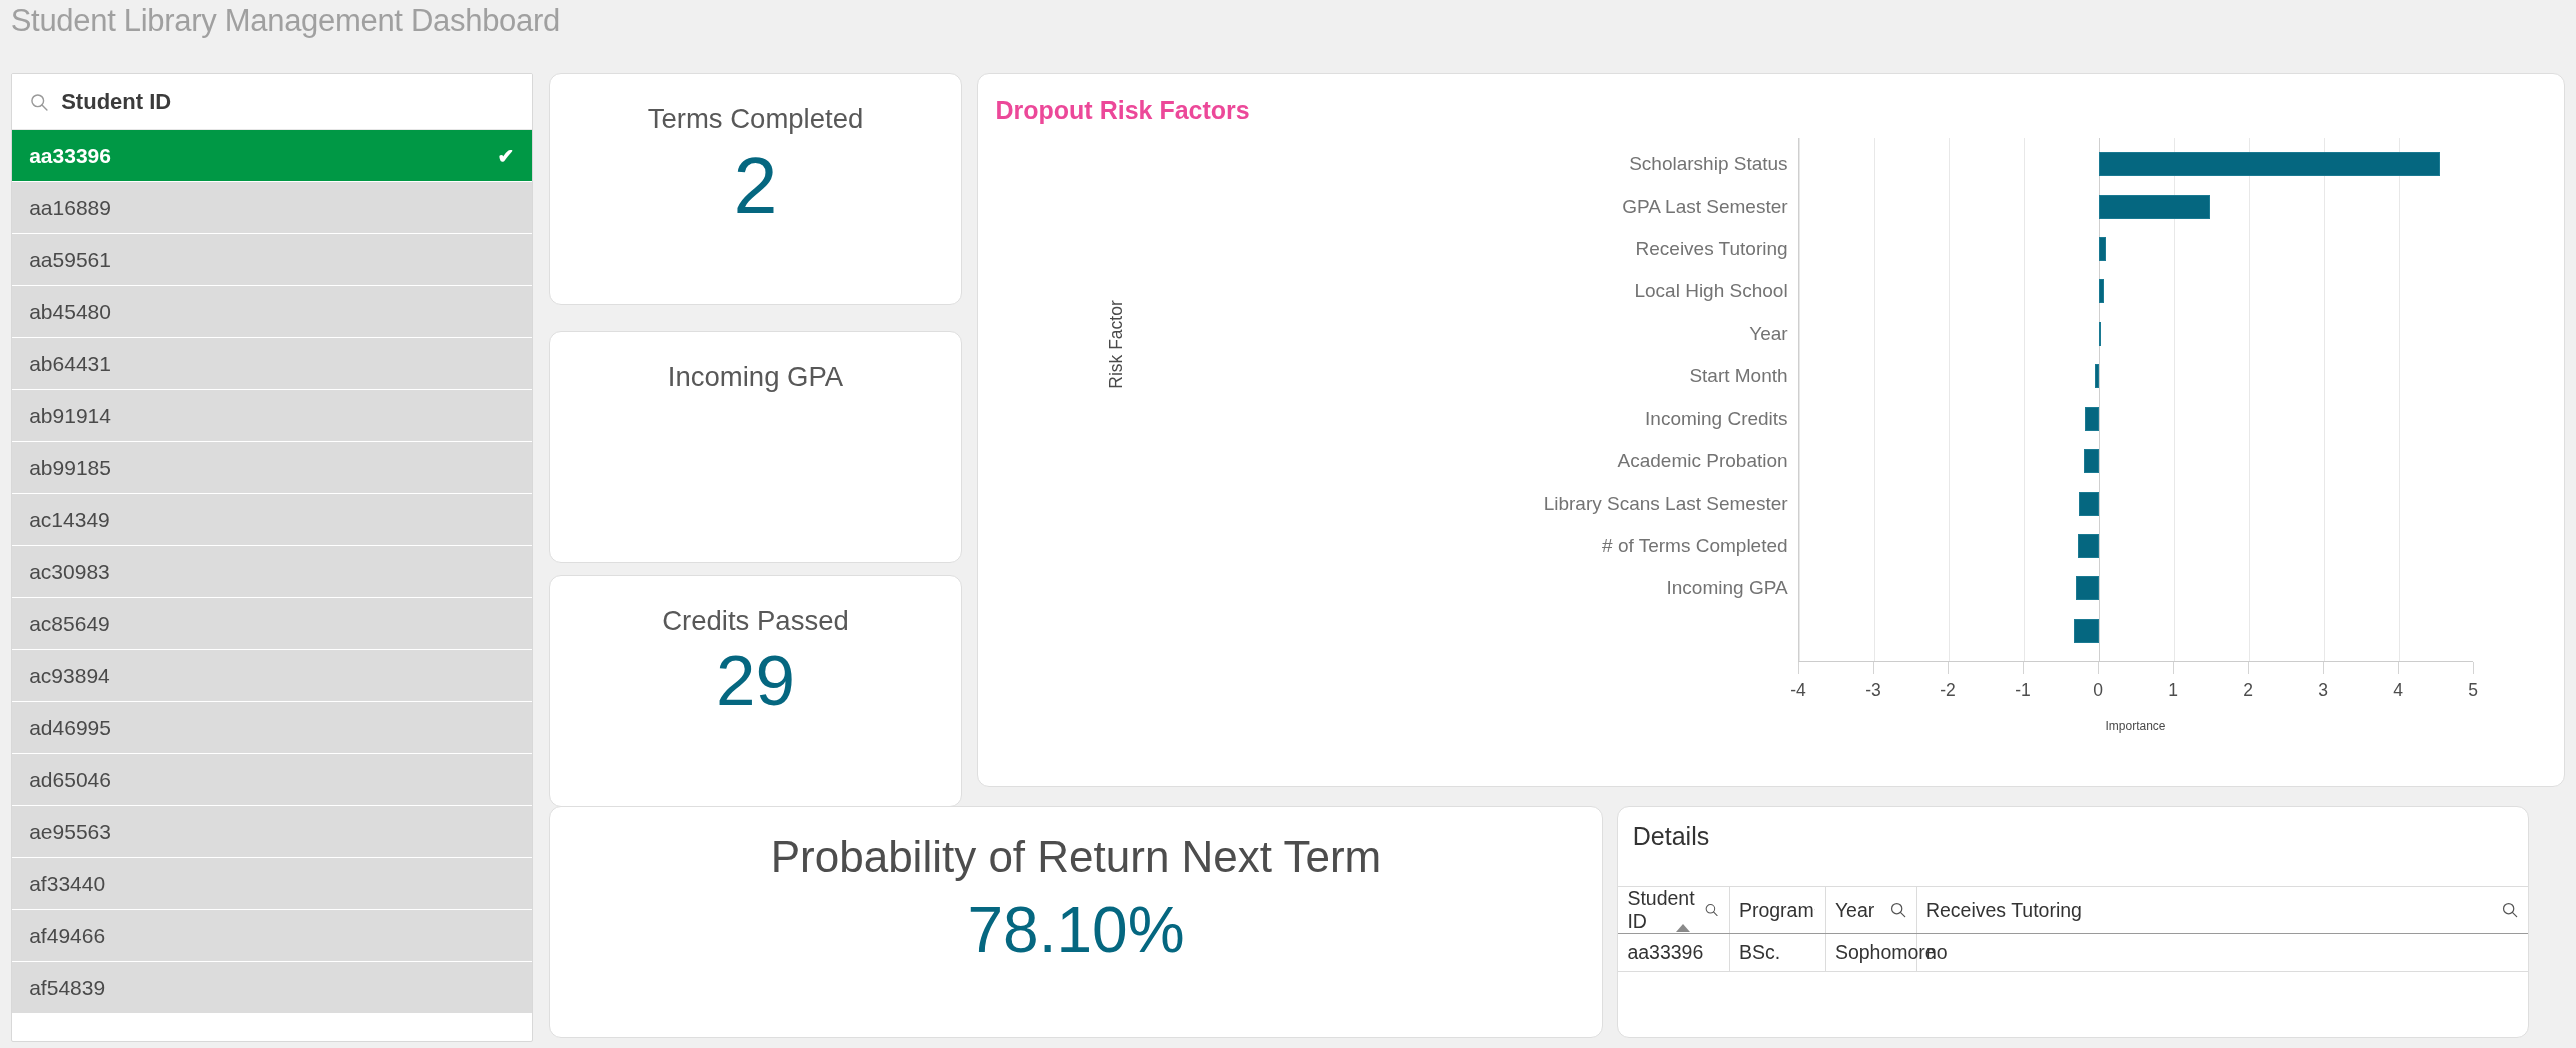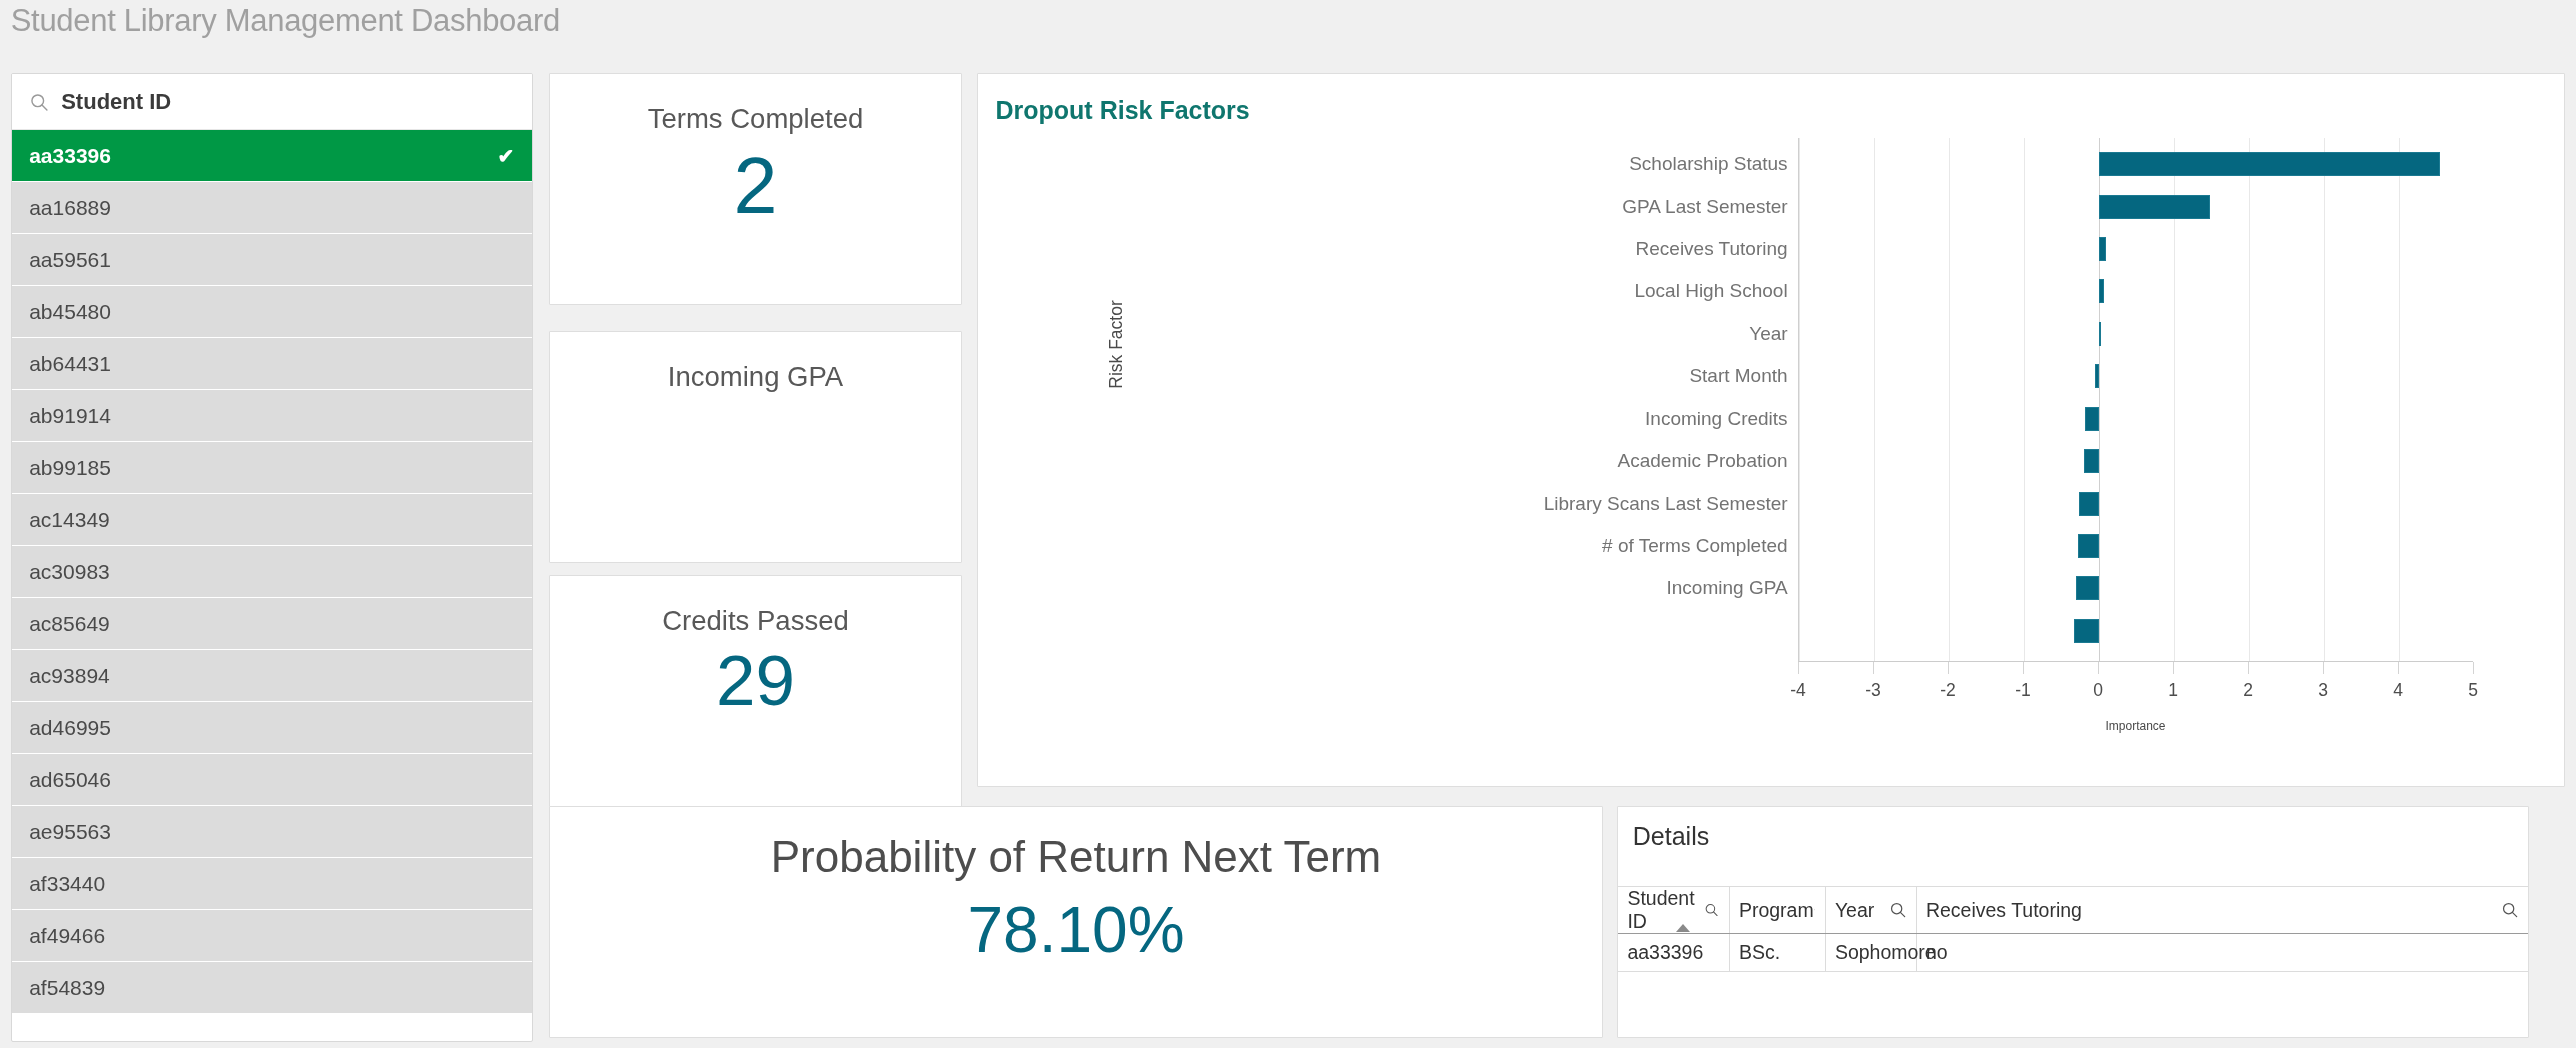--- a/index.html
+++ b/index.html
@@ -38,21 +38,21 @@
     height: 52px; display: flex; align-items: center; justify-content: space-between;
     padding: 0 17.5px; background: #dcdcdc; color: #4a4a4a;
     font-size: 21px; border-bottom: 1.3px solid #fff;
   }
   .student-row.selected { background: #009845; color: #fff; font-weight: 600; }
   .student-row .check { font-size: 20px; color: #fff; line-height: 1; }
 
   
   .card {
     position: absolute; background: #fff;
-    border: 0.7px solid #dedede; border-radius: 1px;
+    border: 0.7px solid #dedede; border-radius: 12px;
   }
 
   
   .kpi { display: flex; flex-direction: column; align-items: center; }
   .kpi-title {
     font-size: 27.5px; color: #585858; font-weight: 400;
     text-align: center; line-height: 1.1;
   }
   .kpi-value {
     color: #056780; font-weight: 400; line-height: 1;
@@ -72,21 +72,21 @@
 
   
   #prob-card { left: 549px; top: 806px; width: 1054px; height: 232px; }
   #prob-card .kpi-title { margin-top: 25.5px; font-size: 44px; color: #4d4d4d; }
   #prob-card .kpi-value { font-size: 64px; margin-top: 17.5px; }
 
   
   #chart-card { left: 977px; top: 73px; width: 1588px; height: 714px; }
   #chart-title {
     position: absolute; left: 17.5px; top: 21.5px;
-    font-size: 25px; color: #0f766e; font-weight: 600;
+    font-size: 25px; color: #ec4899; font-weight: 600;
   }
   #plot {
     position: absolute; left: 0; top: 64px;
     width: 1586px; height: 591px;
   }
   #ylabel {
     position: absolute; left: 94px; top: 196px;
     font-size: 17.5px; color: #4a4a4a;
     transform: rotate(-90deg); transform-origin: center;
     white-space: nowrap;

